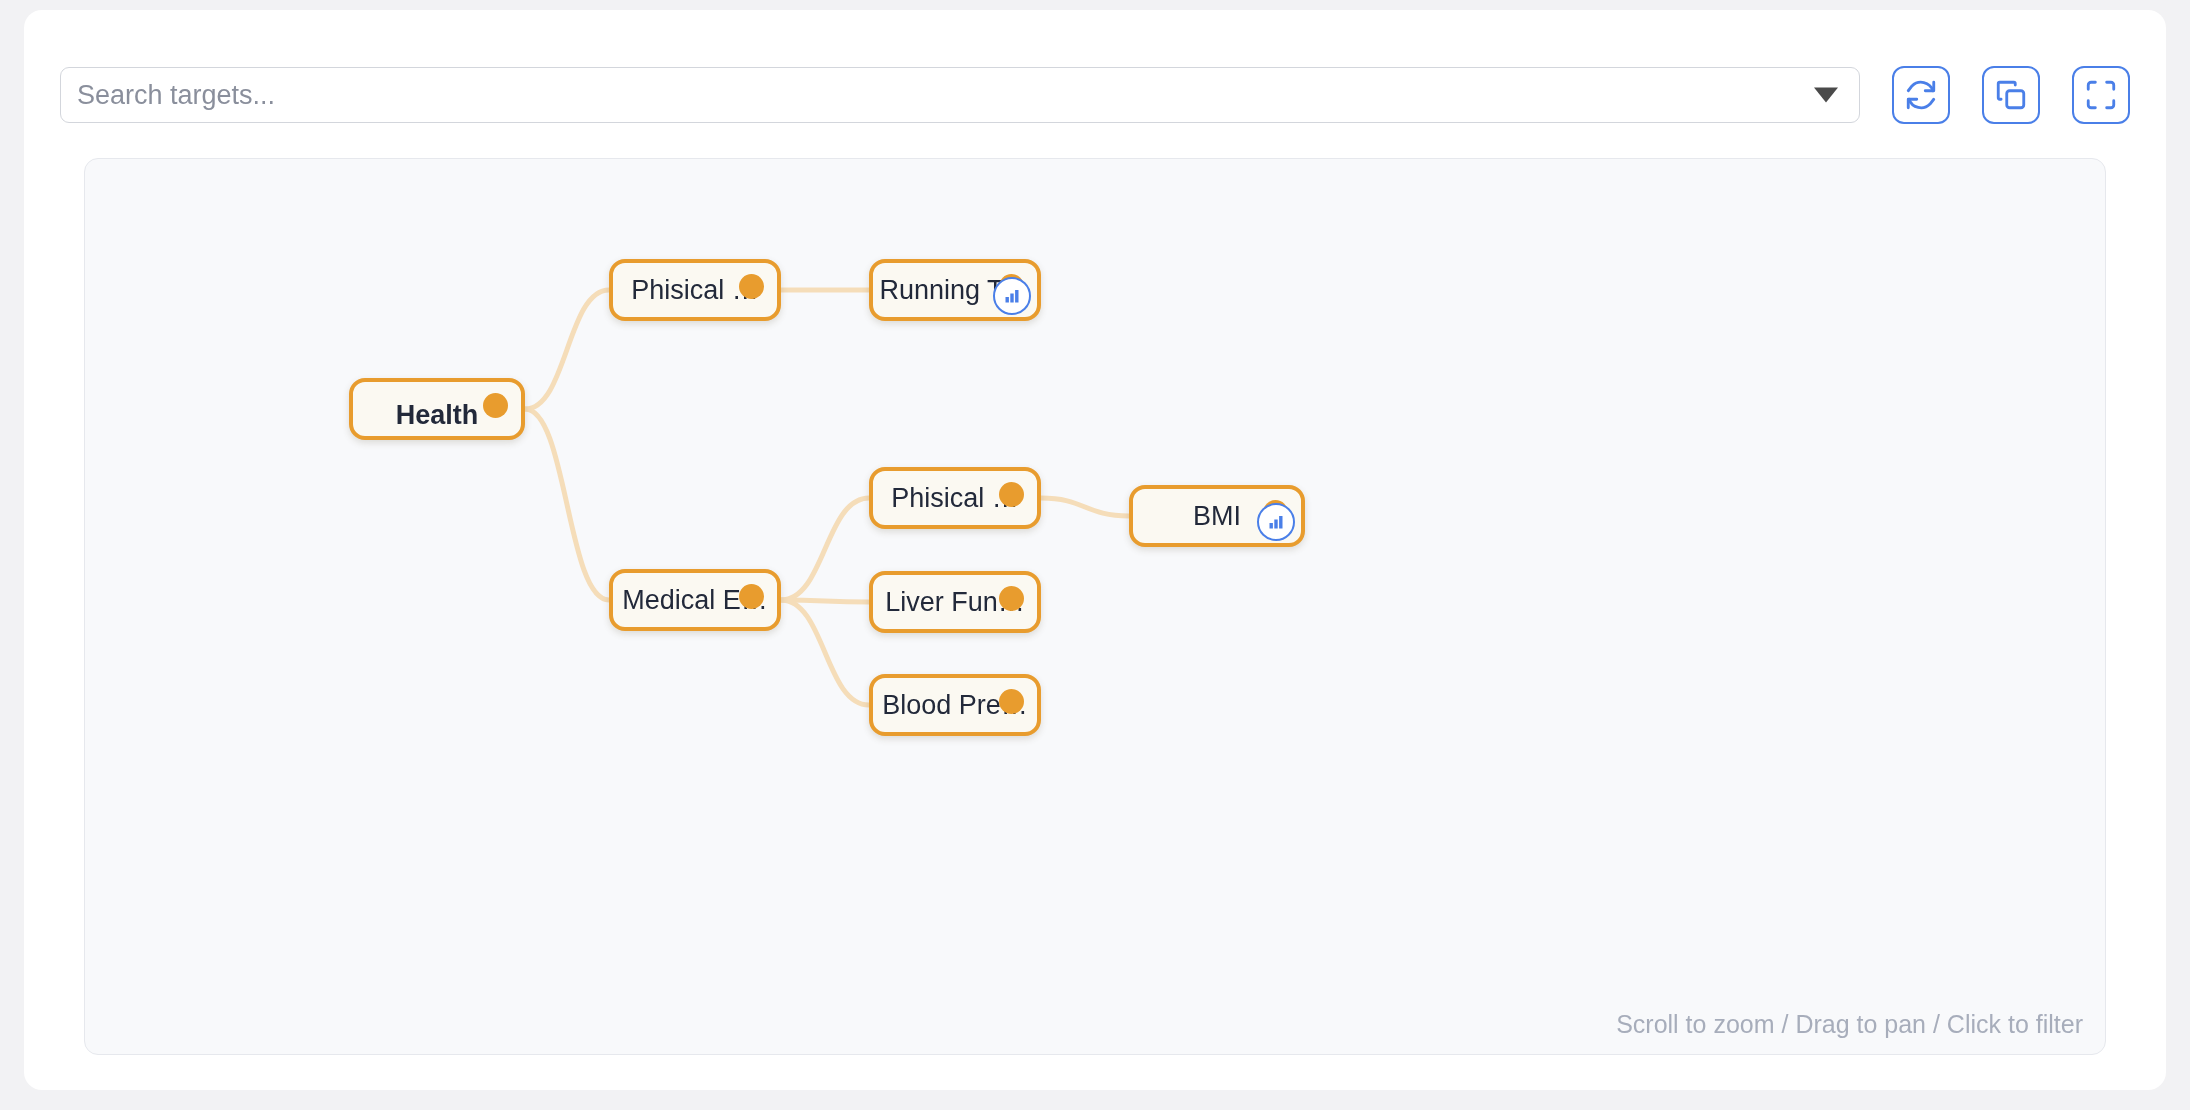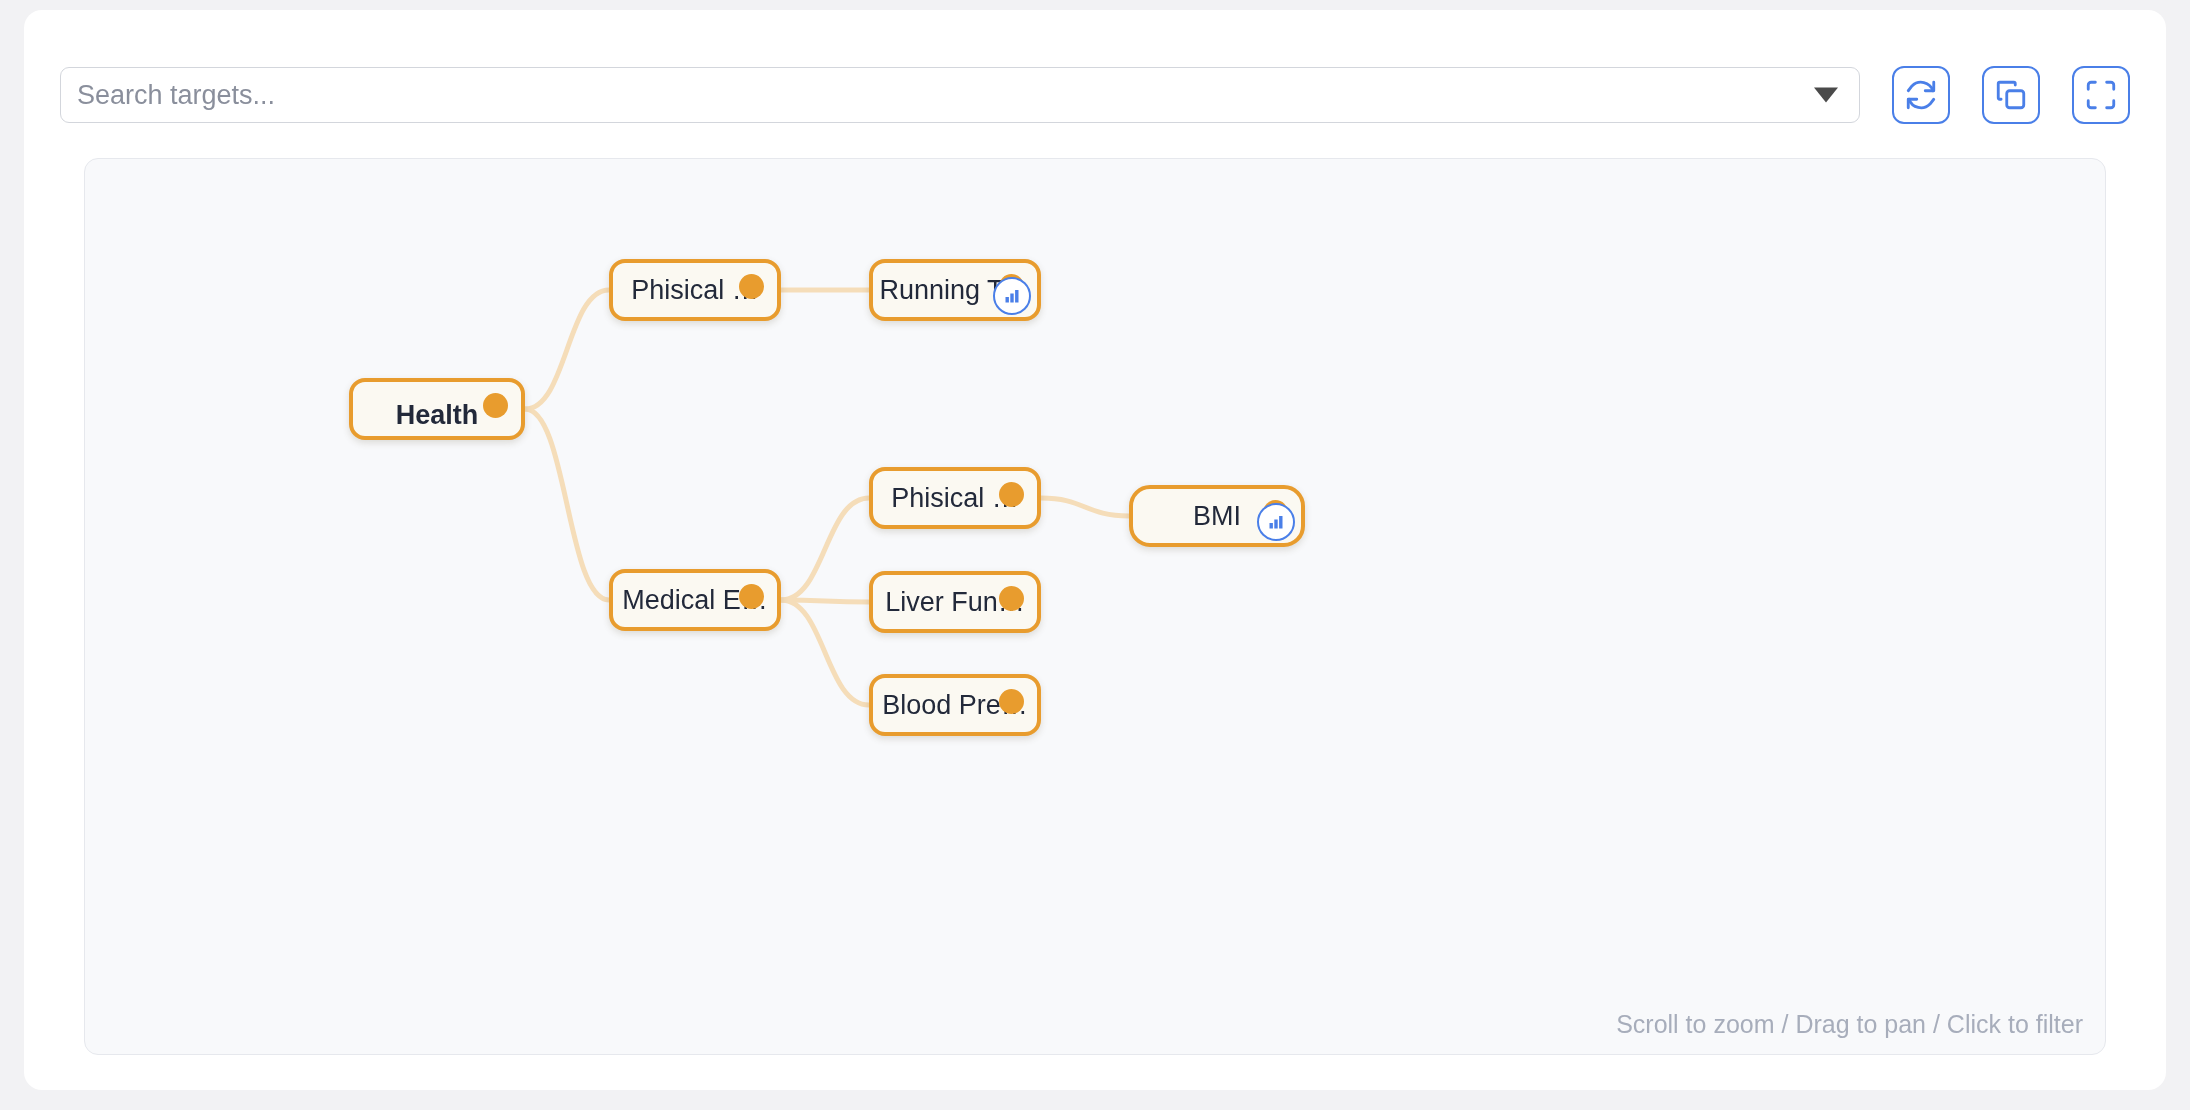--- a/index.html
+++ b/index.html
@@ -224,21 +224,21 @@
           </span>
         </div>
         <div class="node" style="left: 524px; top: 410px; width: 172px; height: 62px;">
           <span class="node-label">Medical E…</span>
           <span class="node-dot"></span>
         </div>
         <div class="node" style="left: 784px; top: 308px; width: 172px; height: 62px;">
           <span class="node-label">Phisical …</span>
           <span class="node-dot"></span>
         </div>
-        <div class="node" style="left: 1044px; top: 326px; width: 176px; height: 62px; border-radius: 21px;">
+        <div class="node" style="left: 1044px; top: 326px; width: 176px; height: 62px;">
           <span class="node-label">BMI</span>
           <span class="node-dot"></span>
           <span class="node-badge">
             <svg width="20" height="20" viewBox="0 0 20 20">
               <rect x="3.5" y="11" width="3.4" height="5.5" fill="#4a7fe8"></rect>
               <rect x="8.3" y="7.5" width="3.4" height="9" fill="#4a7fe8"></rect>
               <rect x="13.1" y="4" width="3.4" height="12.5" fill="#4a7fe8"></rect>
             </svg>
           </span>
         </div>

